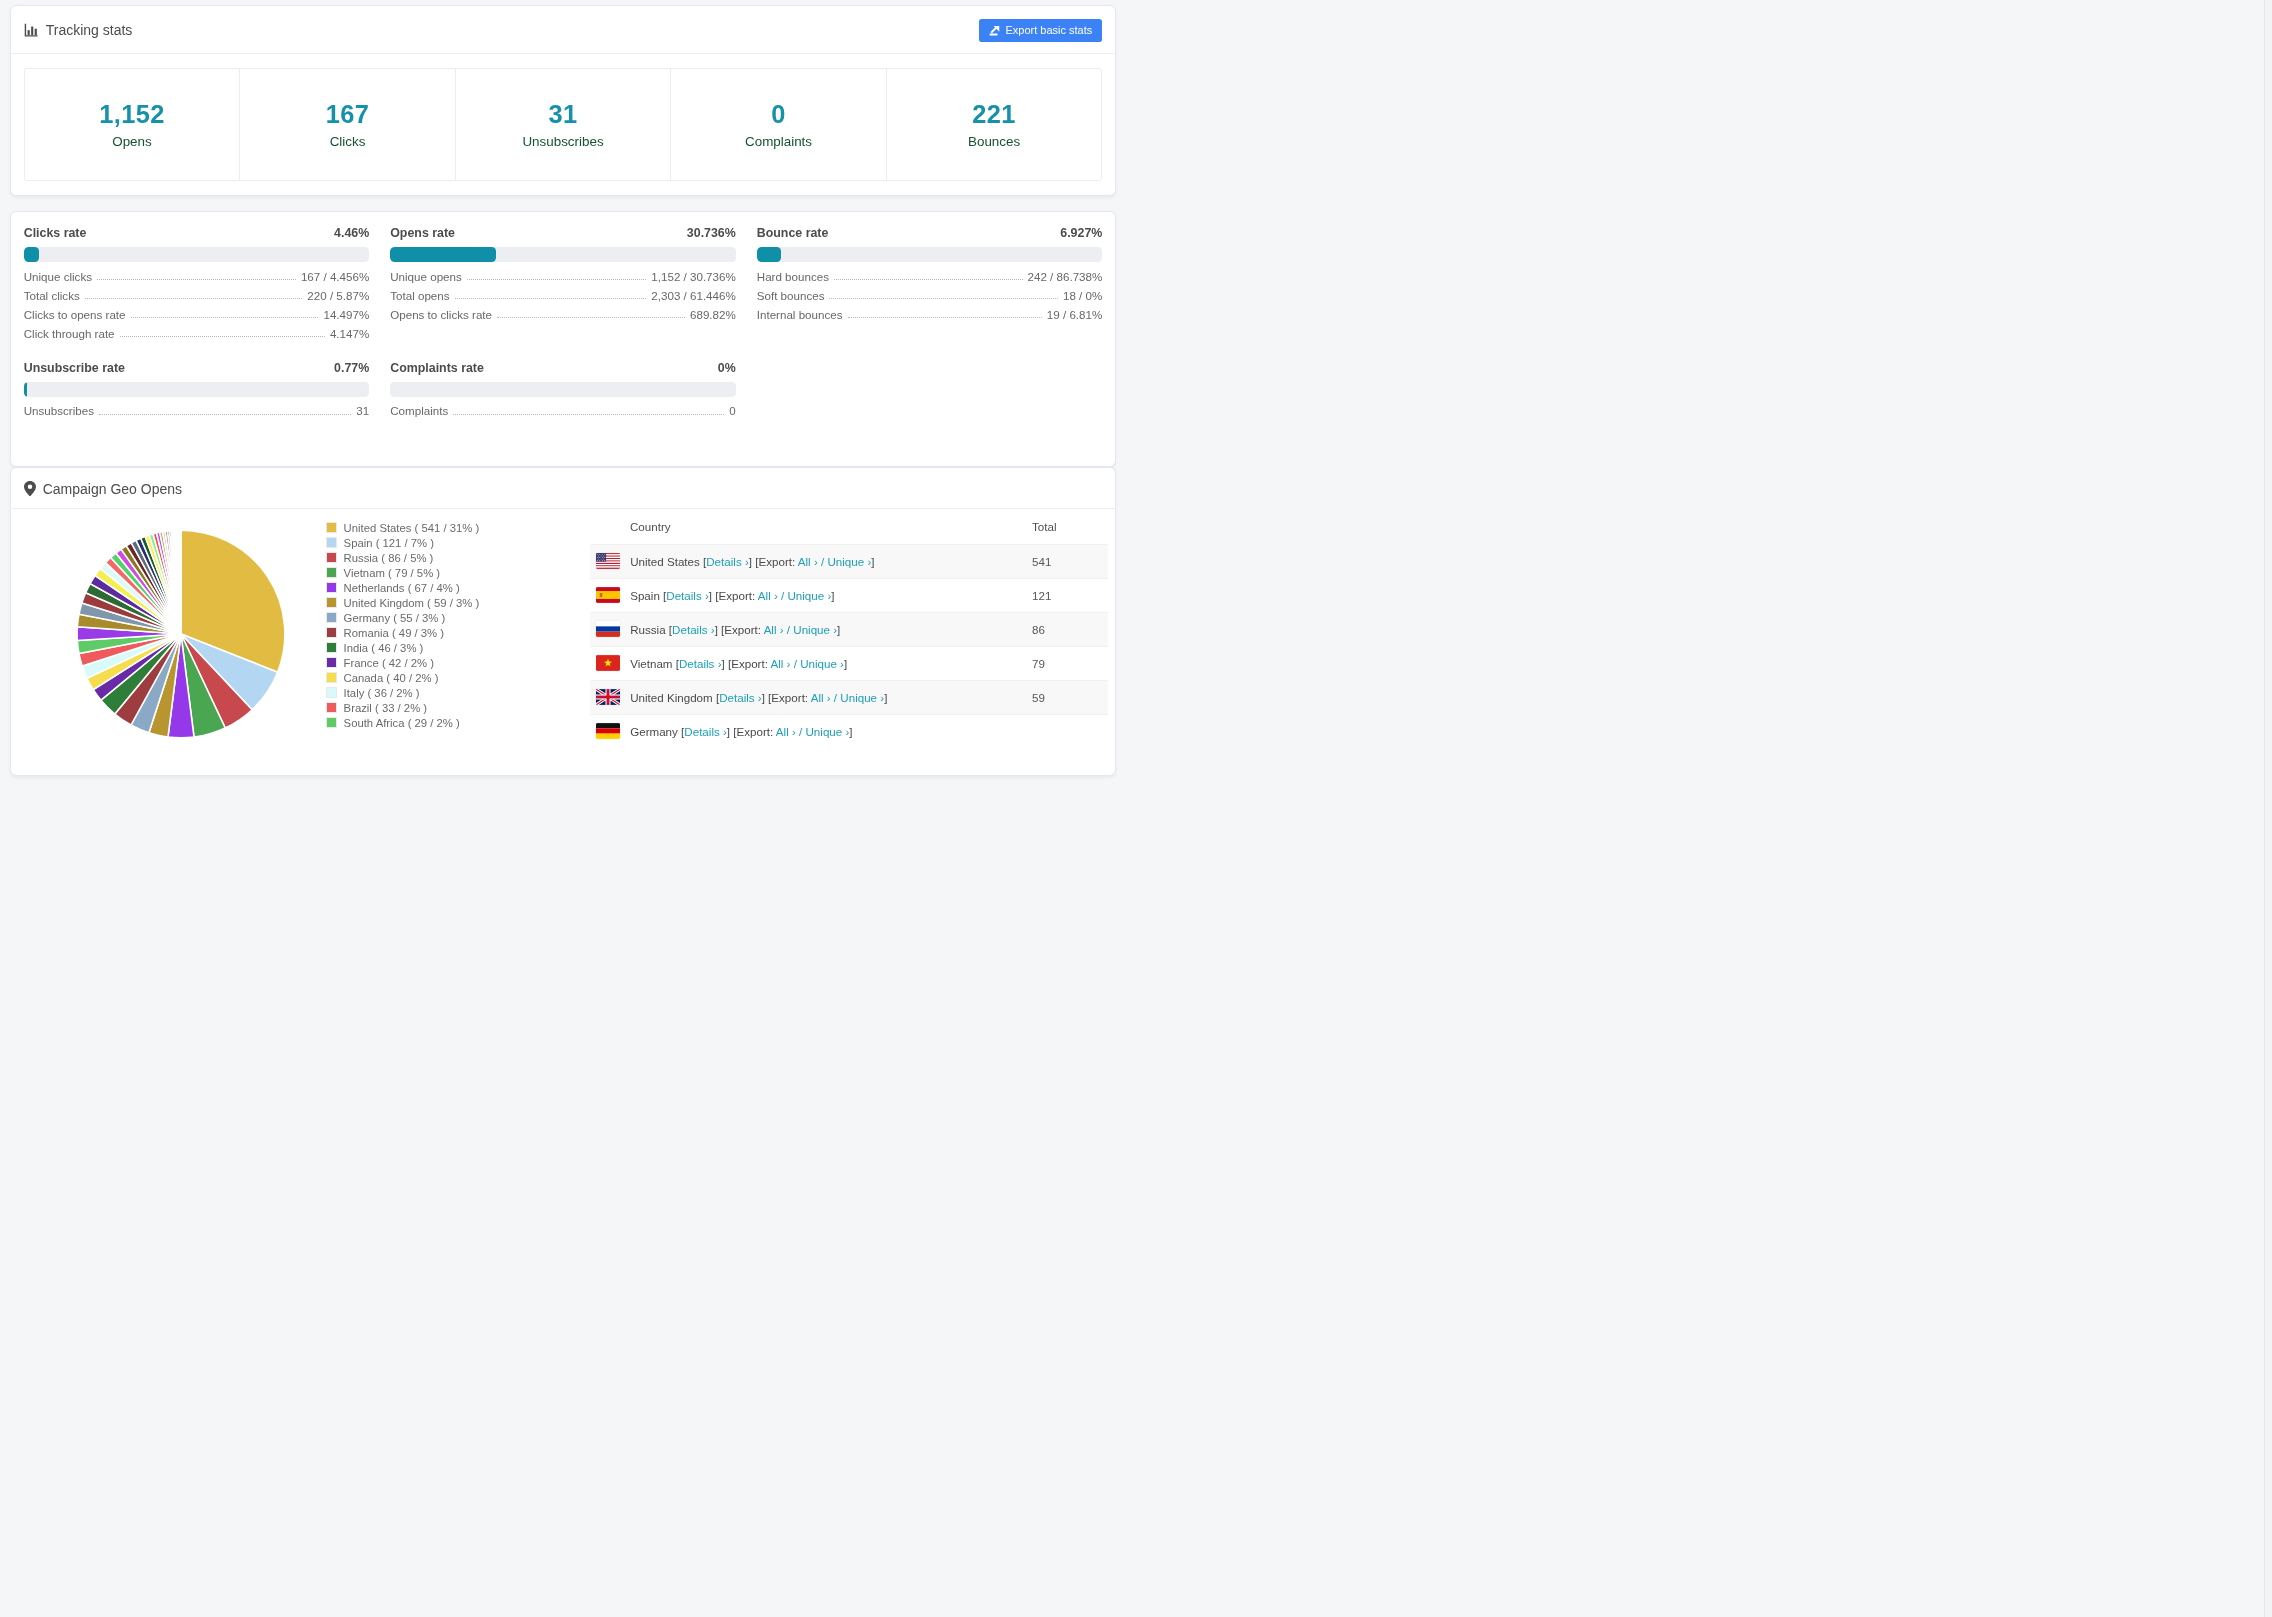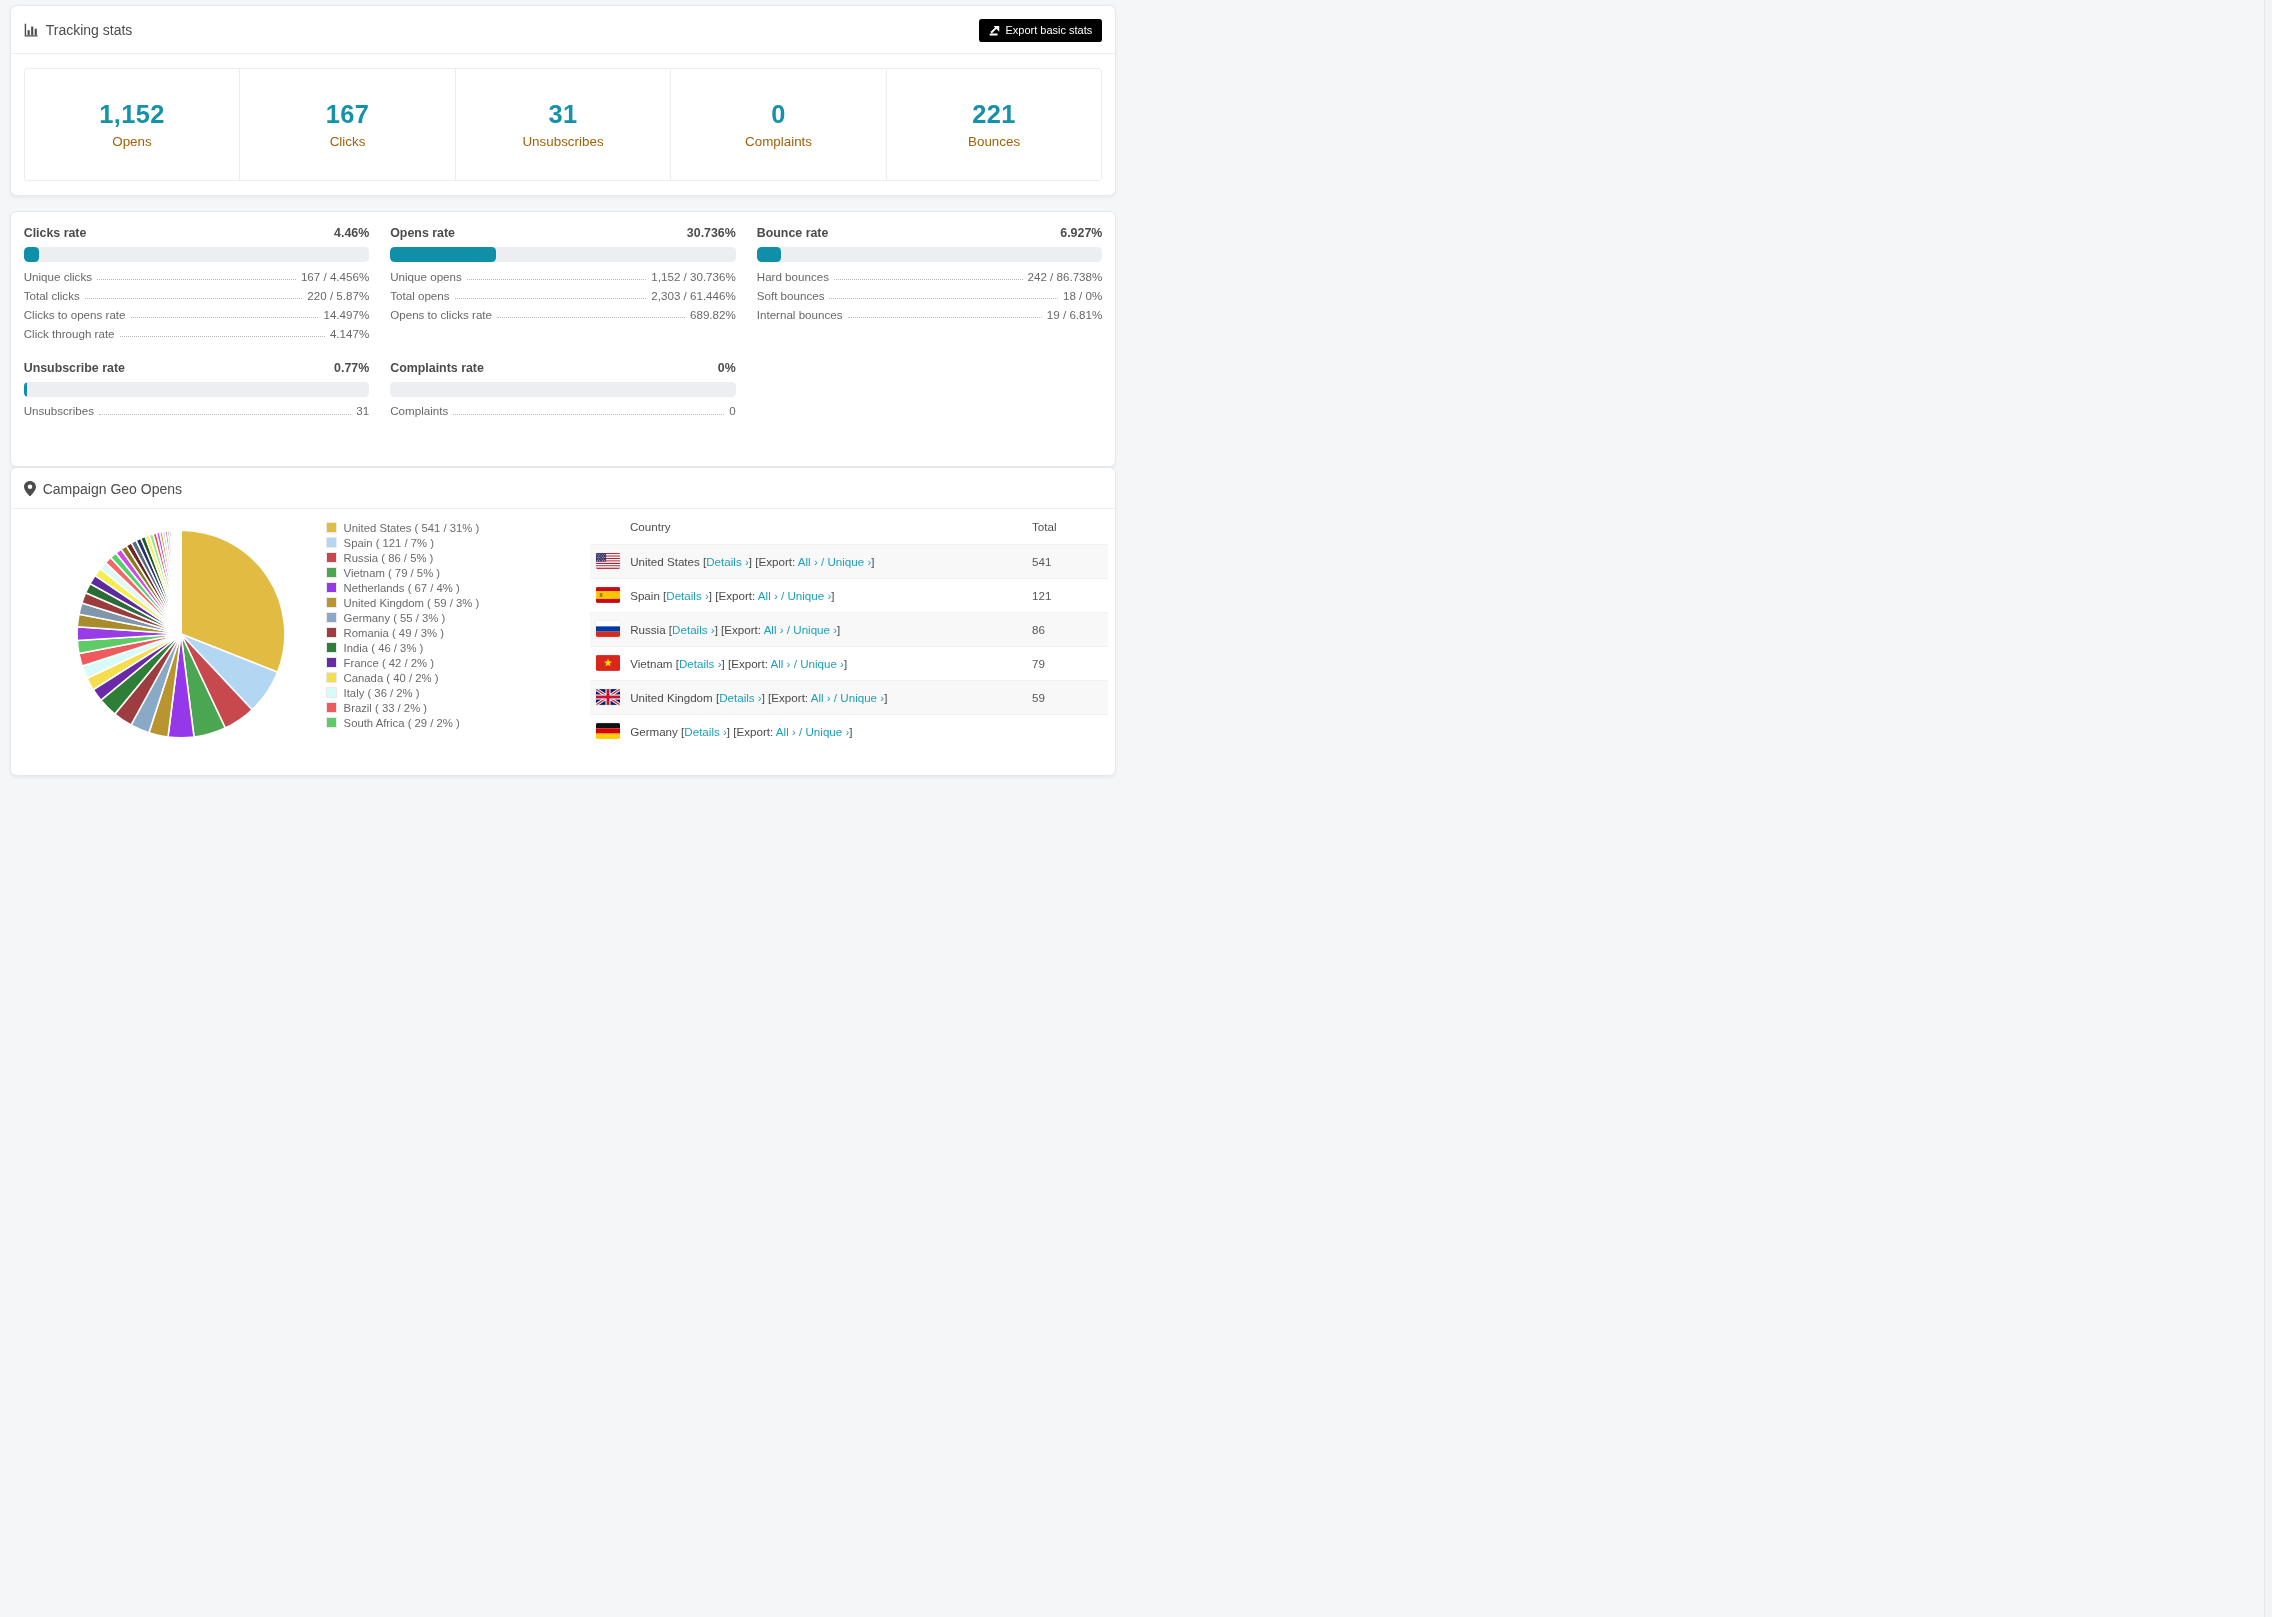--- a/index.html
+++ b/index.html
@@ -24,37 +24,37 @@
     padding:12.7px 12.7px 11.3px 12.7px;
     border-bottom:0.7px solid #eeeeef;
   }
   .card-title { font-size:14px; color:#4c4c4c; margin-left:7px; }
   .hdr-icon { display:inline-flex; align-items:center; }
 
   
   .card-tracking { height:191px; display:flex; flex-direction:column; }
   .btn-export {
     margin-left:auto;
-    background:#000000; color:#fff; border:none; border-radius:2.8px;
+    background:#3b82f6; color:#fff; border:none; border-radius:2.8px;
     font-family:inherit; font-size:11px;
     padding:5.6px 10px; display:flex; align-items:center; gap:5.6px; cursor:pointer;
   }
   .tracking-body { flex:1; padding:14px 12.7px; }
   .stats-box {
     height:100%;
     border:0.7px solid #ebedf0; border-radius:2.8px;
     display:flex;
   }
   .stat-cell {
     flex:1; display:flex; flex-direction:column;
     align-items:center; justify-content:center; gap:5px;
   }
   .stat-cell + .stat-cell { border-left:0.7px solid #ebedf0; }
   .stat-value { font-size:25.4px; font-weight:bold; color:#1591aa; letter-spacing:0.4px; }
-  .stat-label { font-size:13.4px; color:#a16207;text-align:center; }
+  .stat-label { font-size:13.4px; color:#14532d;text-align:center; }
 
   
   .card-rates { margin-top:15px; height:256px; padding:14px 12.7px 18.4px; }
   .rates-grid {
     display:grid; grid-template-columns:repeat(3,1fr);
     column-gap:21px; row-gap:21px;
   }
   .rate-head { display:flex; justify-content:space-between; align-items:flex-end; }
   .rate-title,.rate-value { font-size:12.4px; font-weight:bold; color:#4c4c4c; }
   .bar { margin-top:7px; height:15px; border-radius:4.2px; background:#eceef1; overflow:hidden; }

